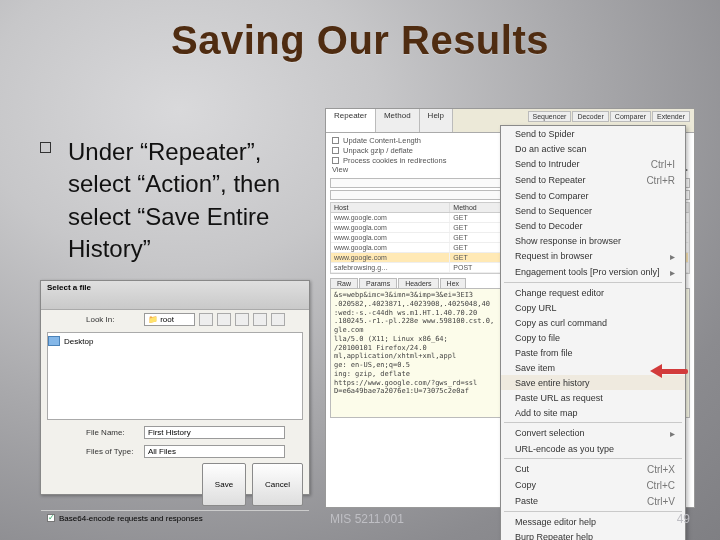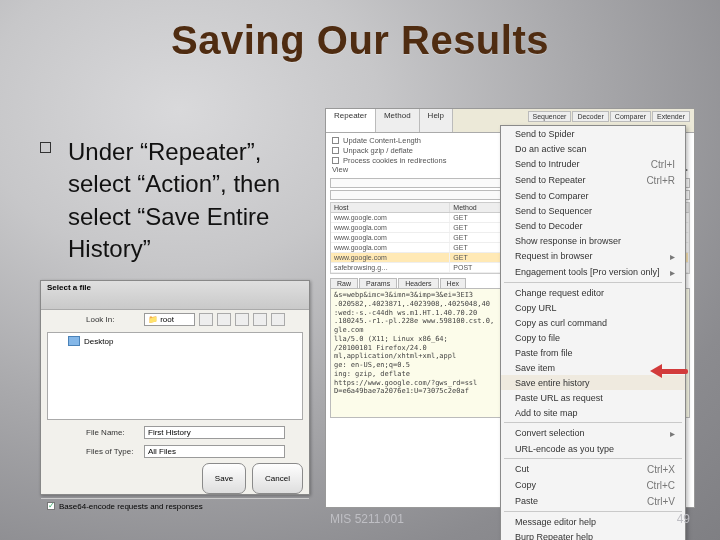--- a/index.html
+++ b/index.html
@@ -85,25 +85,25 @@
   .shot-dialog {
     position:absolute; left:40px; top:280px; width:270px; height:215px;
     background:#f2f1ec; border:1px solid #888; font-size:8px;
     box-shadow:1px 1px 3px rgba(0,0,0,.3);
   }
   .dlg-title { background:linear-gradient(#dfdfdf,#c9c9c9); height:29px; padding:2px 6px; border-bottom:1px solid #aaa; font-weight:bold; }
   .dlg-row { display:flex; align-items:center; padding:3px 24px; gap:4px;margin-left:21px; }
   .dlg-label { width:54px; color:#333; }
   .dlg-input { flex:1; height:13px; border:1px solid #9a9a9a; background:#fff; padding:1px 3px; font-size:8px; }
   .dlg-toolbtn { width:14px; height:13px; border:1px solid #aaa; background:#eee; }
-  .dlg-area { margin:3px 6px; height:88px; border:1px solid #aaa; background:#fff; padding:3px 20px; }
+  .dlg-area { margin:3px 6px; height:88px; border:1px solid #aaa; background:#fff; padding:3px 0; }
   .dlg-area .fitem { display:flex; align-items:center; gap:4px; }
   .dlg-area .ficon { width:12px; height:10px; background:#84b7e8; border:1px solid #4a82b8; }
   .dlg-btns { display:flex; justify-content:flex-end; gap:6px; padding:2px 6px 4px; }
-  .dlg-btn { border:1px solid #8a8a8a; background:linear-gradient(#fefefe,#dedede); padding:10px 12px; border-radius:7px; font-size:8px; }
+  .dlg-btn { border:1px solid #8a8a8a; background:linear-gradient(#fefefe,#dedede); padding:16px 12px; border-radius:2px; font-size:8px; }
   .dlg-foot { display:flex; align-items:flex-start; gap:4px; padding:3px 6px; border-top:1px solid #ccc; }
   .dlg-foot .chk { width:8px; height:8px; border:1px solid #777; background:#fff; position:relative; }
   .dlg-foot .chk::after { content:"✓"; position:absolute; top:-2px; left:0; font-size:8px; color:#3a6; }
 </style>
 </head>
 <body>
 
 <div class="slide">
 
   <div class="title">Saving Our Results</div>

